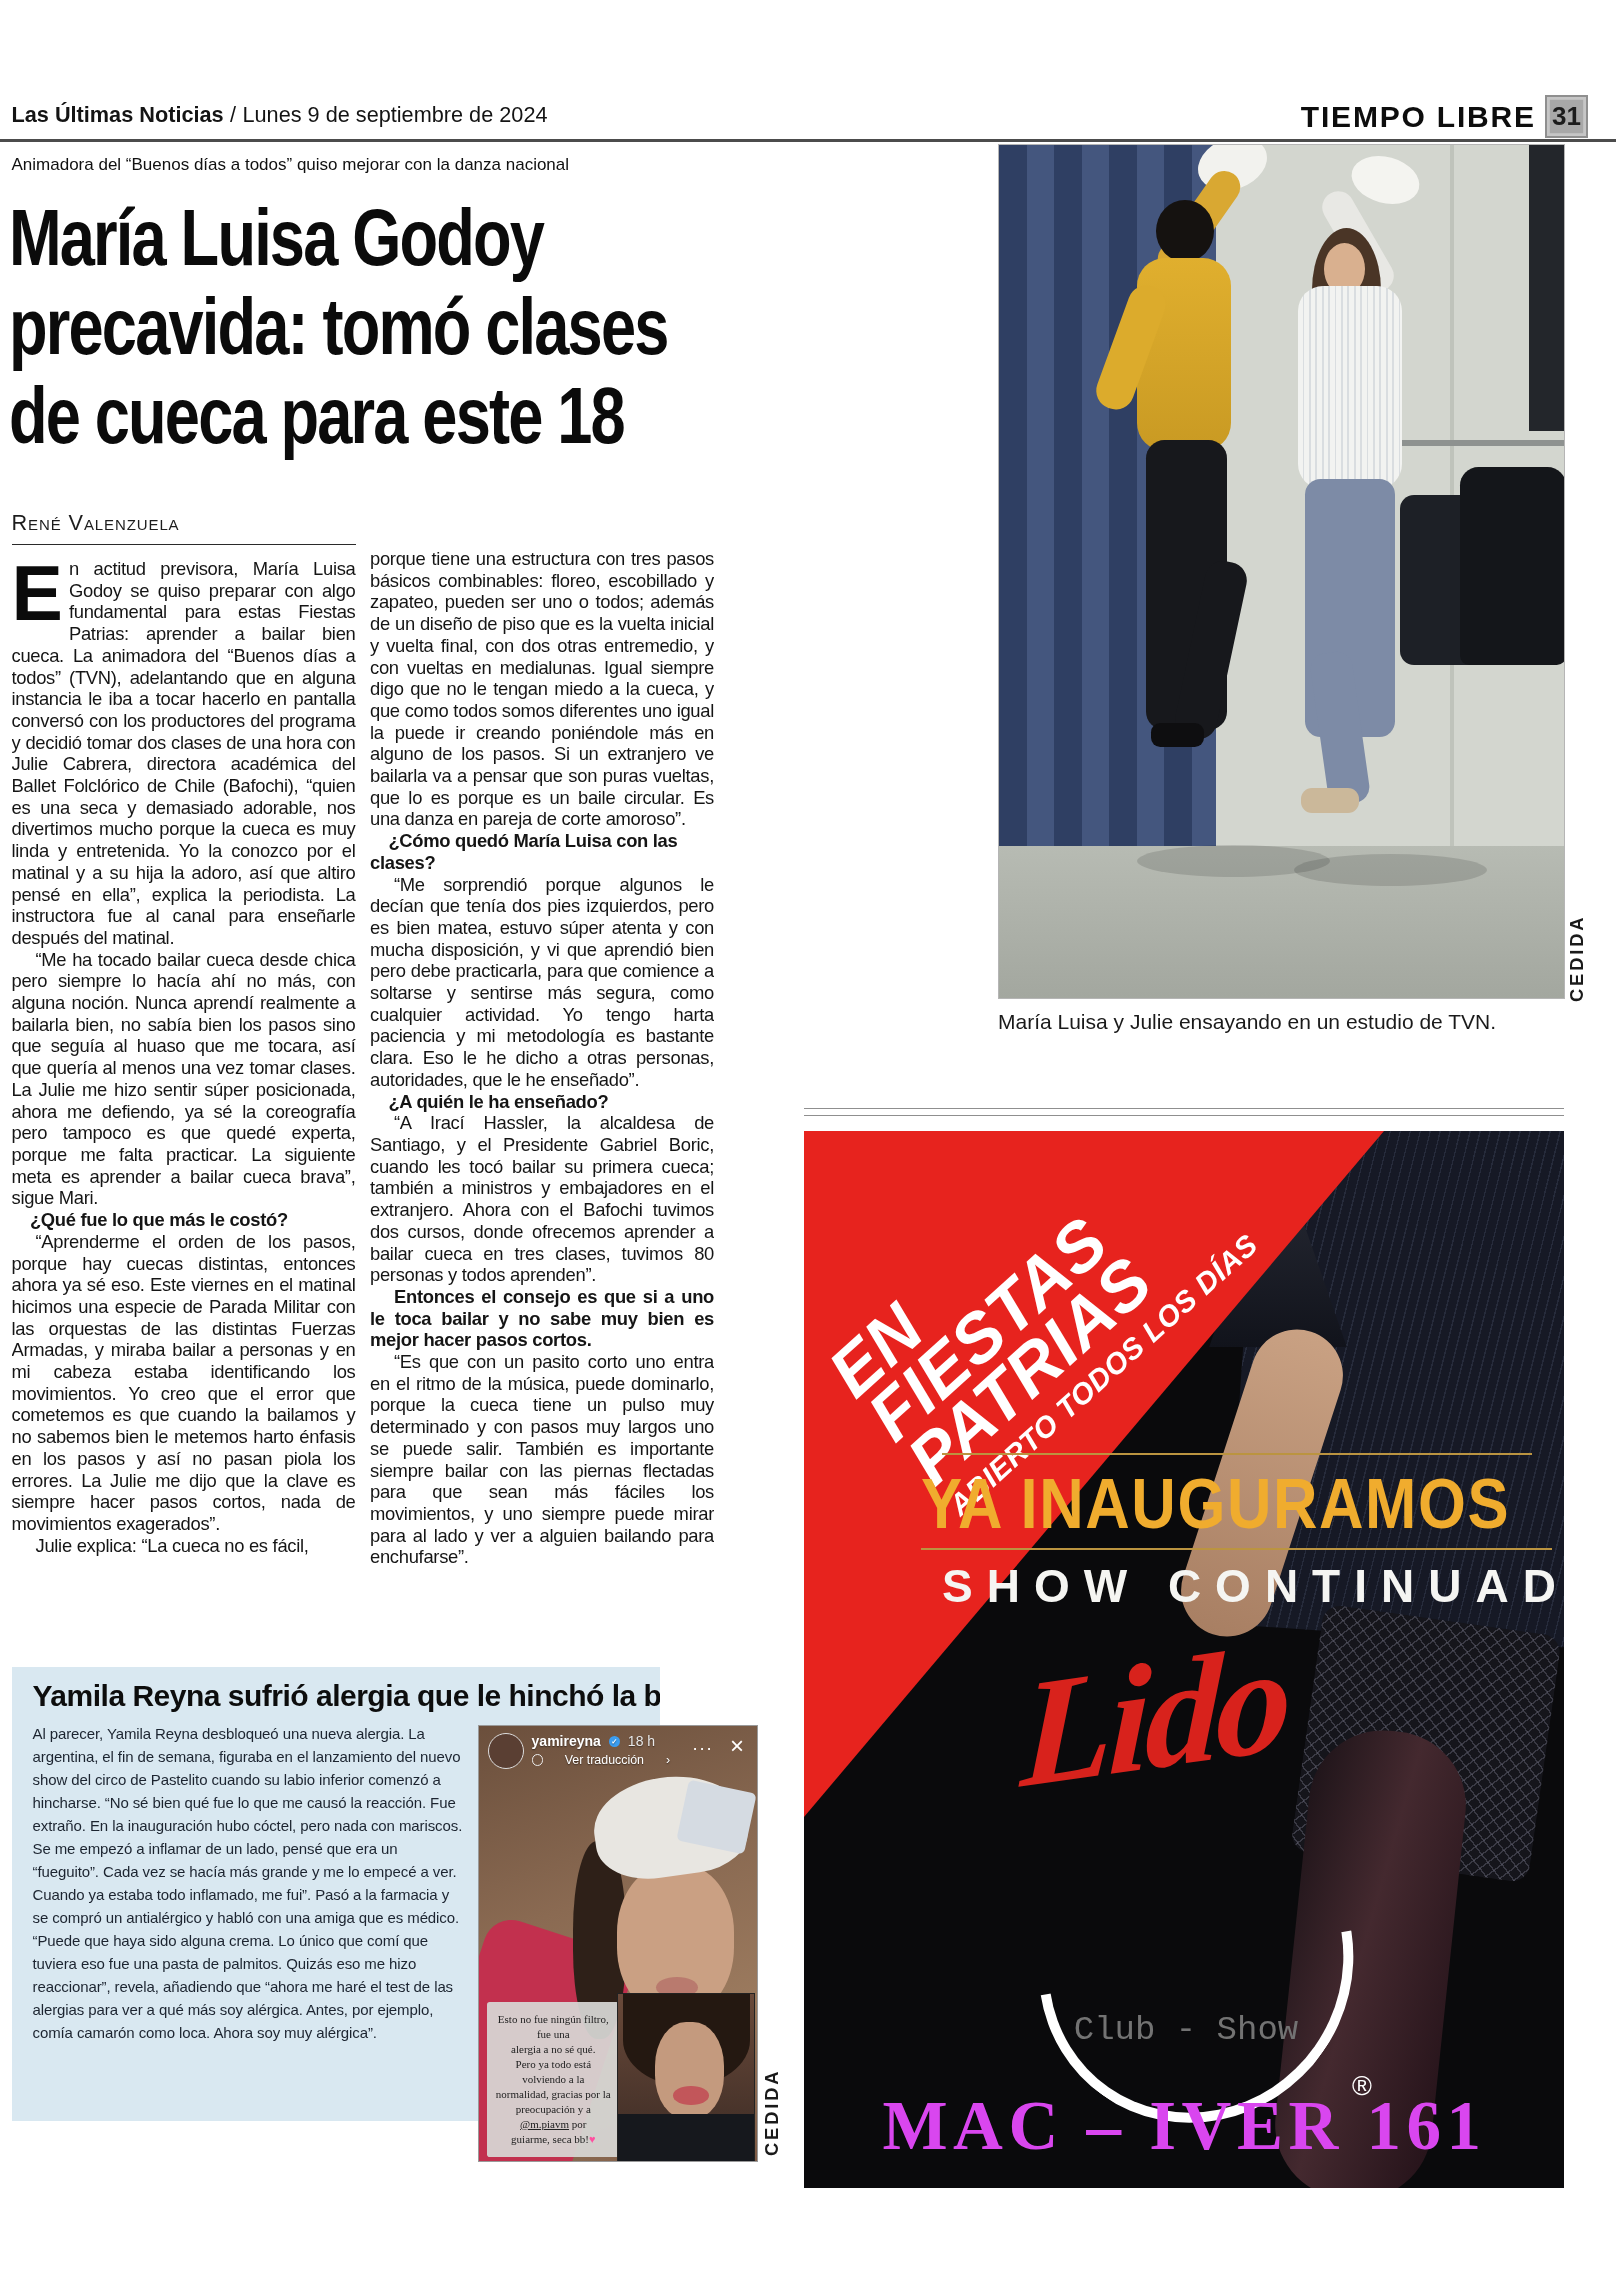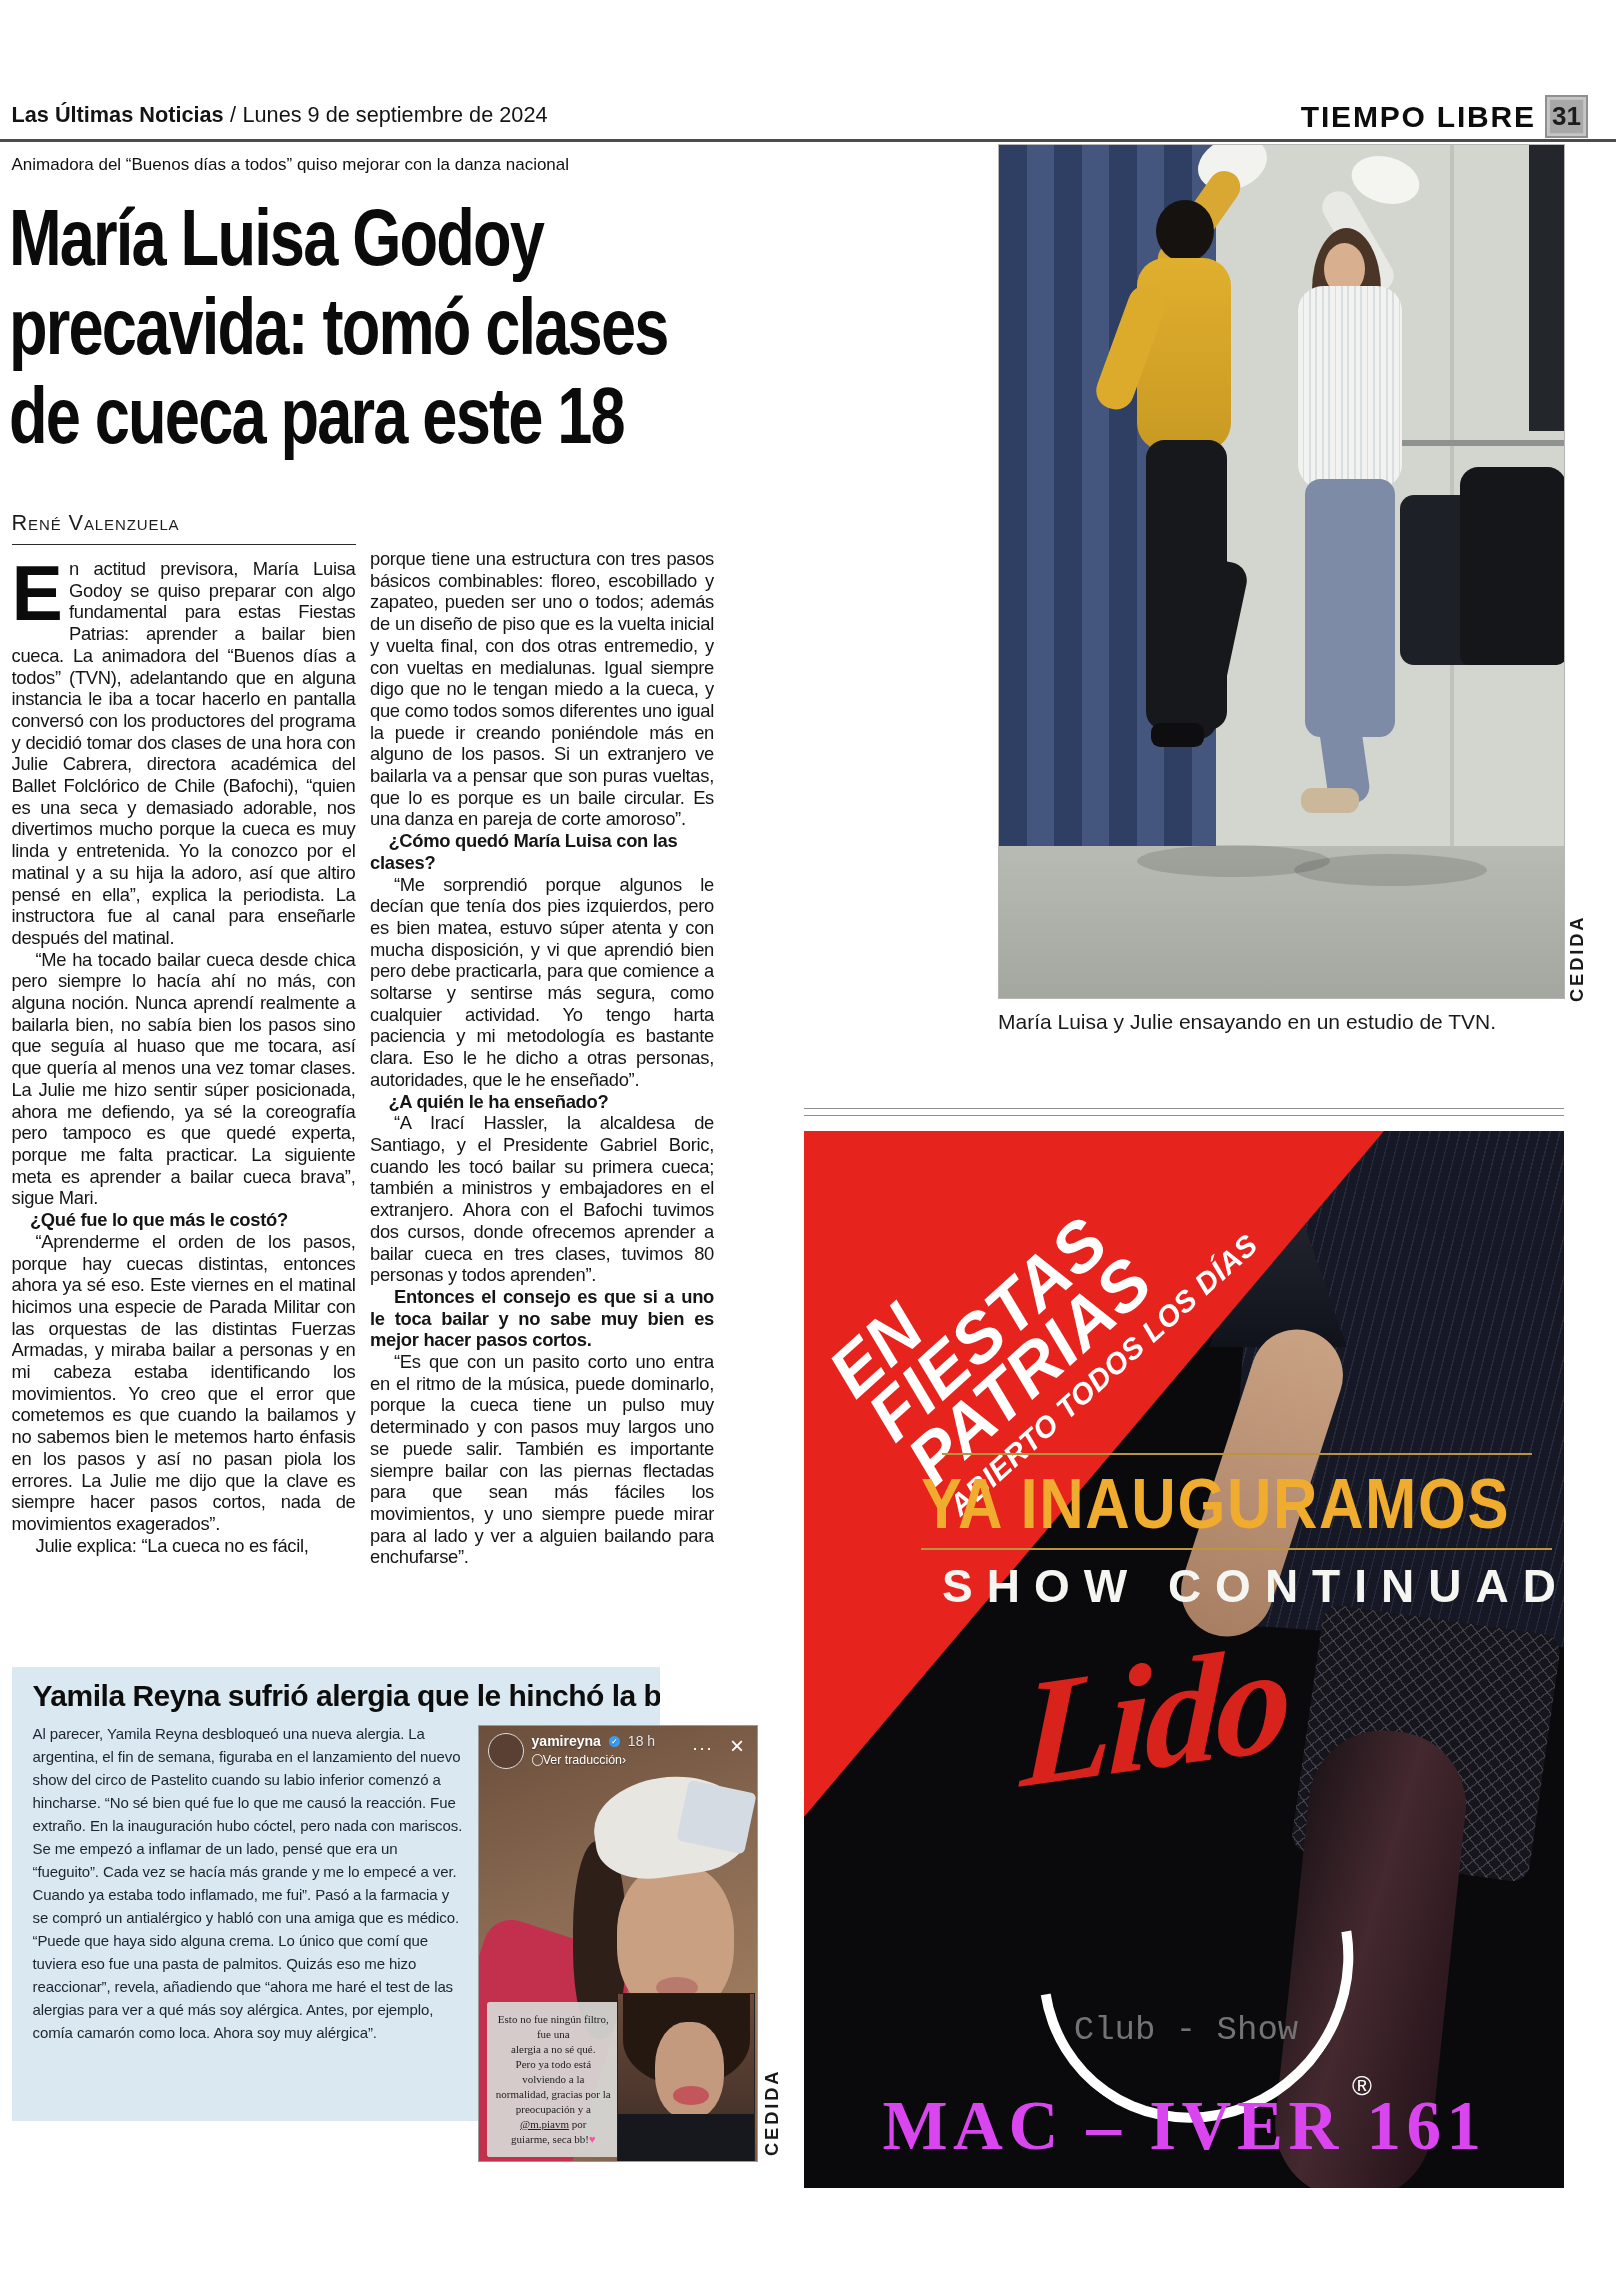--- a/index.html
+++ b/index.html
@@ -126,21 +126,21 @@
                 border-radius:5.5px;transform:rotate(12deg);}
   .ig-face{position:absolute;left:138px;top:138px;width:117px;height:152px;background:#caa083;border-radius:45%;}
   .ig-lips{position:absolute;left:177px;top:251px;width:42px;height:21px;background:#b97a6e;border-radius:50%;}
   .ig-head{position:absolute;left:0;top:0;width:100%;display:flex;gap:7.4px;padding:7.4px 9.2px;box-sizing:border-box;color:#fff;}
   .ig-avatar{width:34px;height:34px;border-radius:50%;background:#5a3f33;border:1.4px solid #ddd;flex:none;}
   .ig-name-row{display:flex;align-items:center;gap:8px;font-size:14px;font-weight:700;
                text-shadow:0 0.5px 1.4px rgba(0,0,0,.5);}
   .ig-verified{width:11px;height:11px;border-radius:50%;background:#3b9df0;color:#fff;font-size:7.4px;
                display:flex;align-items:center;justify-content:center;font-weight:700;}
   .ig-time{font-weight:400;color:#e9e9e9;}
-  .ig-row2{display:flex;align-items:center;gap:0;font-size:12.4px;margin-top:3.7px;
+  .ig-row2{display:flex;align-items:center;gap:22px;font-size:12.4px;margin-top:3.7px;
            text-shadow:0 0.5px 1.4px rgba(0,0,0,.5);}
   .ig-globe{width:9.2px;height:9.2px;border:0.9px solid #eee;border-radius:50%;}
   .ig-more{position:absolute;right:44px;top:11px;font-size:18.4px;color:#fff;letter-spacing:0.9px;}
   .ig-close{position:absolute;right:13px;top:6.4px;font-size:24px;color:#fff;}
   #ig-overlay{position:absolute;left:8.3px;top:276px;width:132px;background:rgba(215,215,213,.93);
               border-radius:2.8px;padding:10px 6.4px;box-sizing:border-box;font-family:"Liberation Serif",serif;
               font-size:11px;line-height:15px;text-align:center;color:#222;white-space:pre-line;}
   #ig-overlay .tag{text-decoration:underline;}
   #ig-overlay .heart{color:#ff4fa0;}
   .ig-inset{position:absolute;left:138px;top:267px;width:136px;height:168px;

